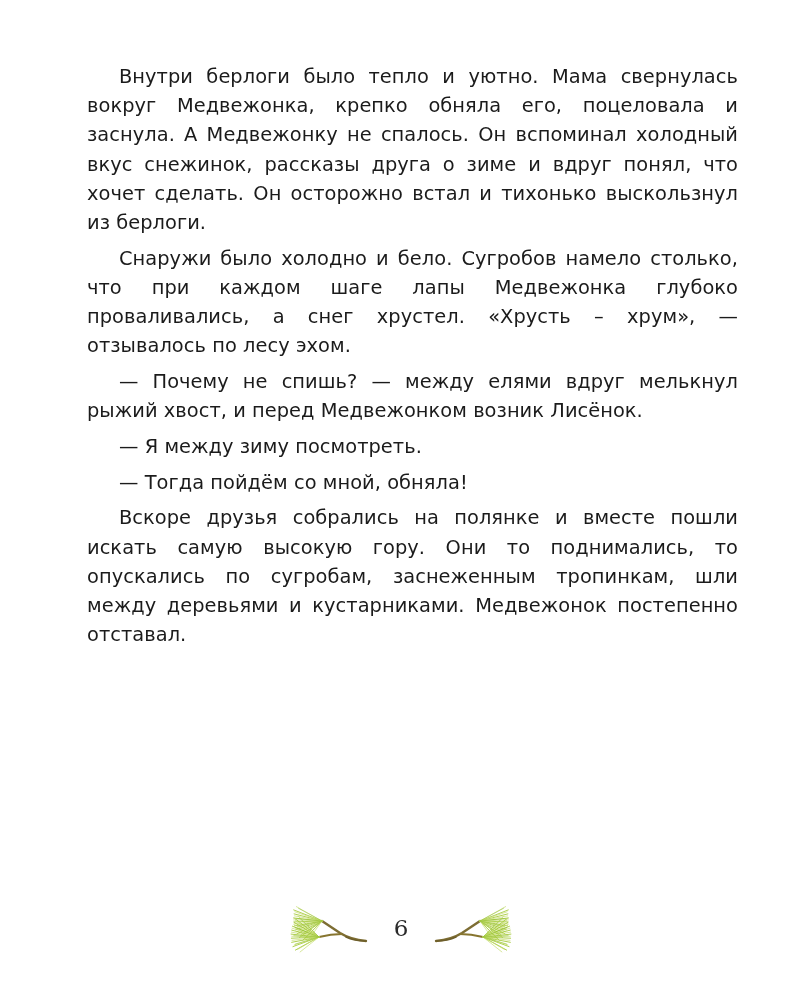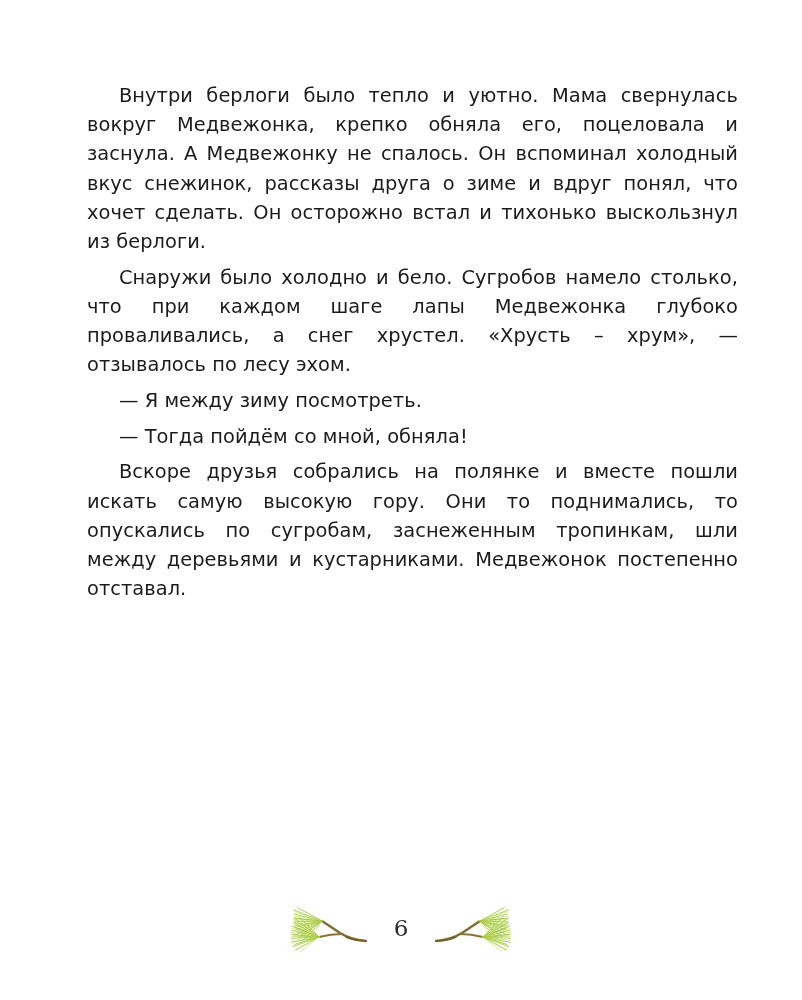--- a/index.html
+++ b/index.html
@@ -24,21 +24,20 @@
     font-family: "DejaVu Sans", "Liberation Sans", sans-serif;
     font-size: 19.4px;
     line-height: 29.2px;
     color: #1b1b1b;
     text-align: justify;
     text-justify: inter-word;
     -webkit-hyphens: none;
     hyphens: none;
     font-weight: 400;
     letter-spacing: 0.05px;
-    margin-top: 19px;
   }
   .para {
     margin: 0 0 6.5px 0;
     text-indent: 32px;
     text-align: justify;
   }
   .para:last-child {
     margin-bottom: 0;
   }
   .para.last-full {
@@ -77,20 +76,21 @@
   }
 </style>
 </head>
 <body>
 
 <div class="page">
 
   <div class="text-body">
     <p class="para">Внутри берлоги было тепло и уютно. Мама свернулась вокруг Медвежонка, крепко обняла его, поцеловала и заснула. А Медвежонку не спалось. Он вспоминал холодный вкус снежинок, рассказы друга о зиме и вдруг понял, что хочет сделать. Он осторожно встал и тихонько выскользнул из берлоги.</p>
     <p class="para">Снаружи было холодно и бело. Сугробов намело столько, что при каждом шаге лапы Медвежонка глубоко проваливались, а снег хрустел. «Хрусть – хрум», — отзывалось по лесу эхом.</p>
+    <p class="para">— Почему не спишь? — между елями вдруг мелькнул рыжий хвост, и перед Медвежонком возник Лисёнок.</p>
     <p class="para">— Я между зиму посмотреть.</p>
     <p class="para">— Тогда пойдём со мной, обняла!</p>
     <p class="para last-full">Вскоре друзья собрались на полянке и вместе пошли искать самую высокую гору. Они то поднимались, то опускались по сугробам, заснеженным тропинкам, шли между деревьями и кустарниками. Медвежонок постепенно отставал.</p>
   </div>
 
   <div class="footer">
 
     <svg class="branch left" viewBox="0 0 96 60">
       <defs>
         <g id="tuft">

